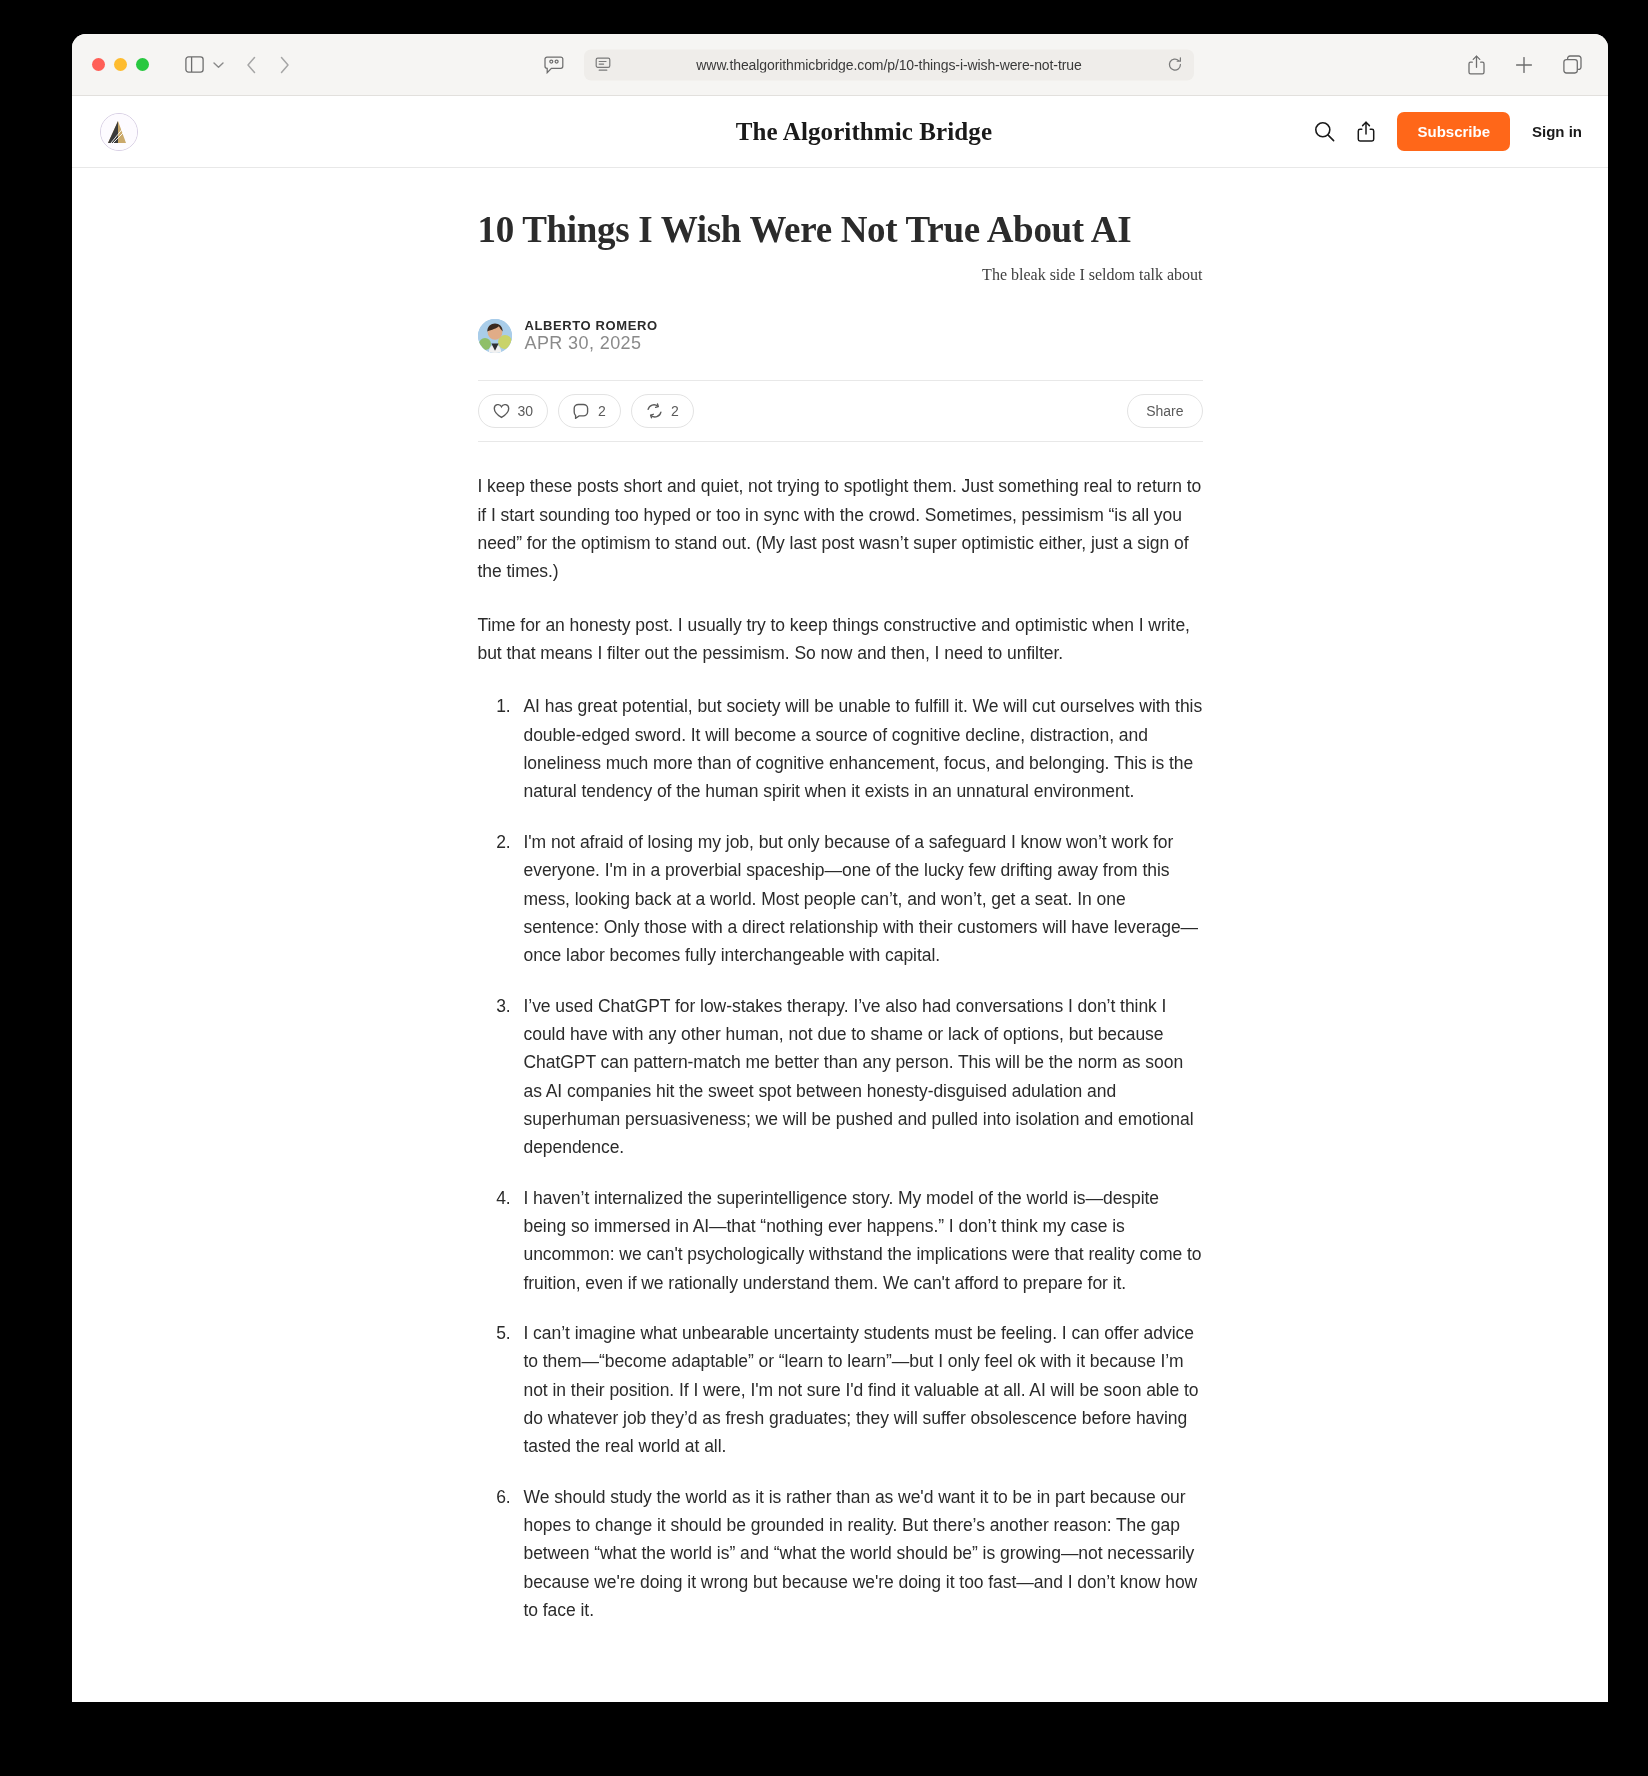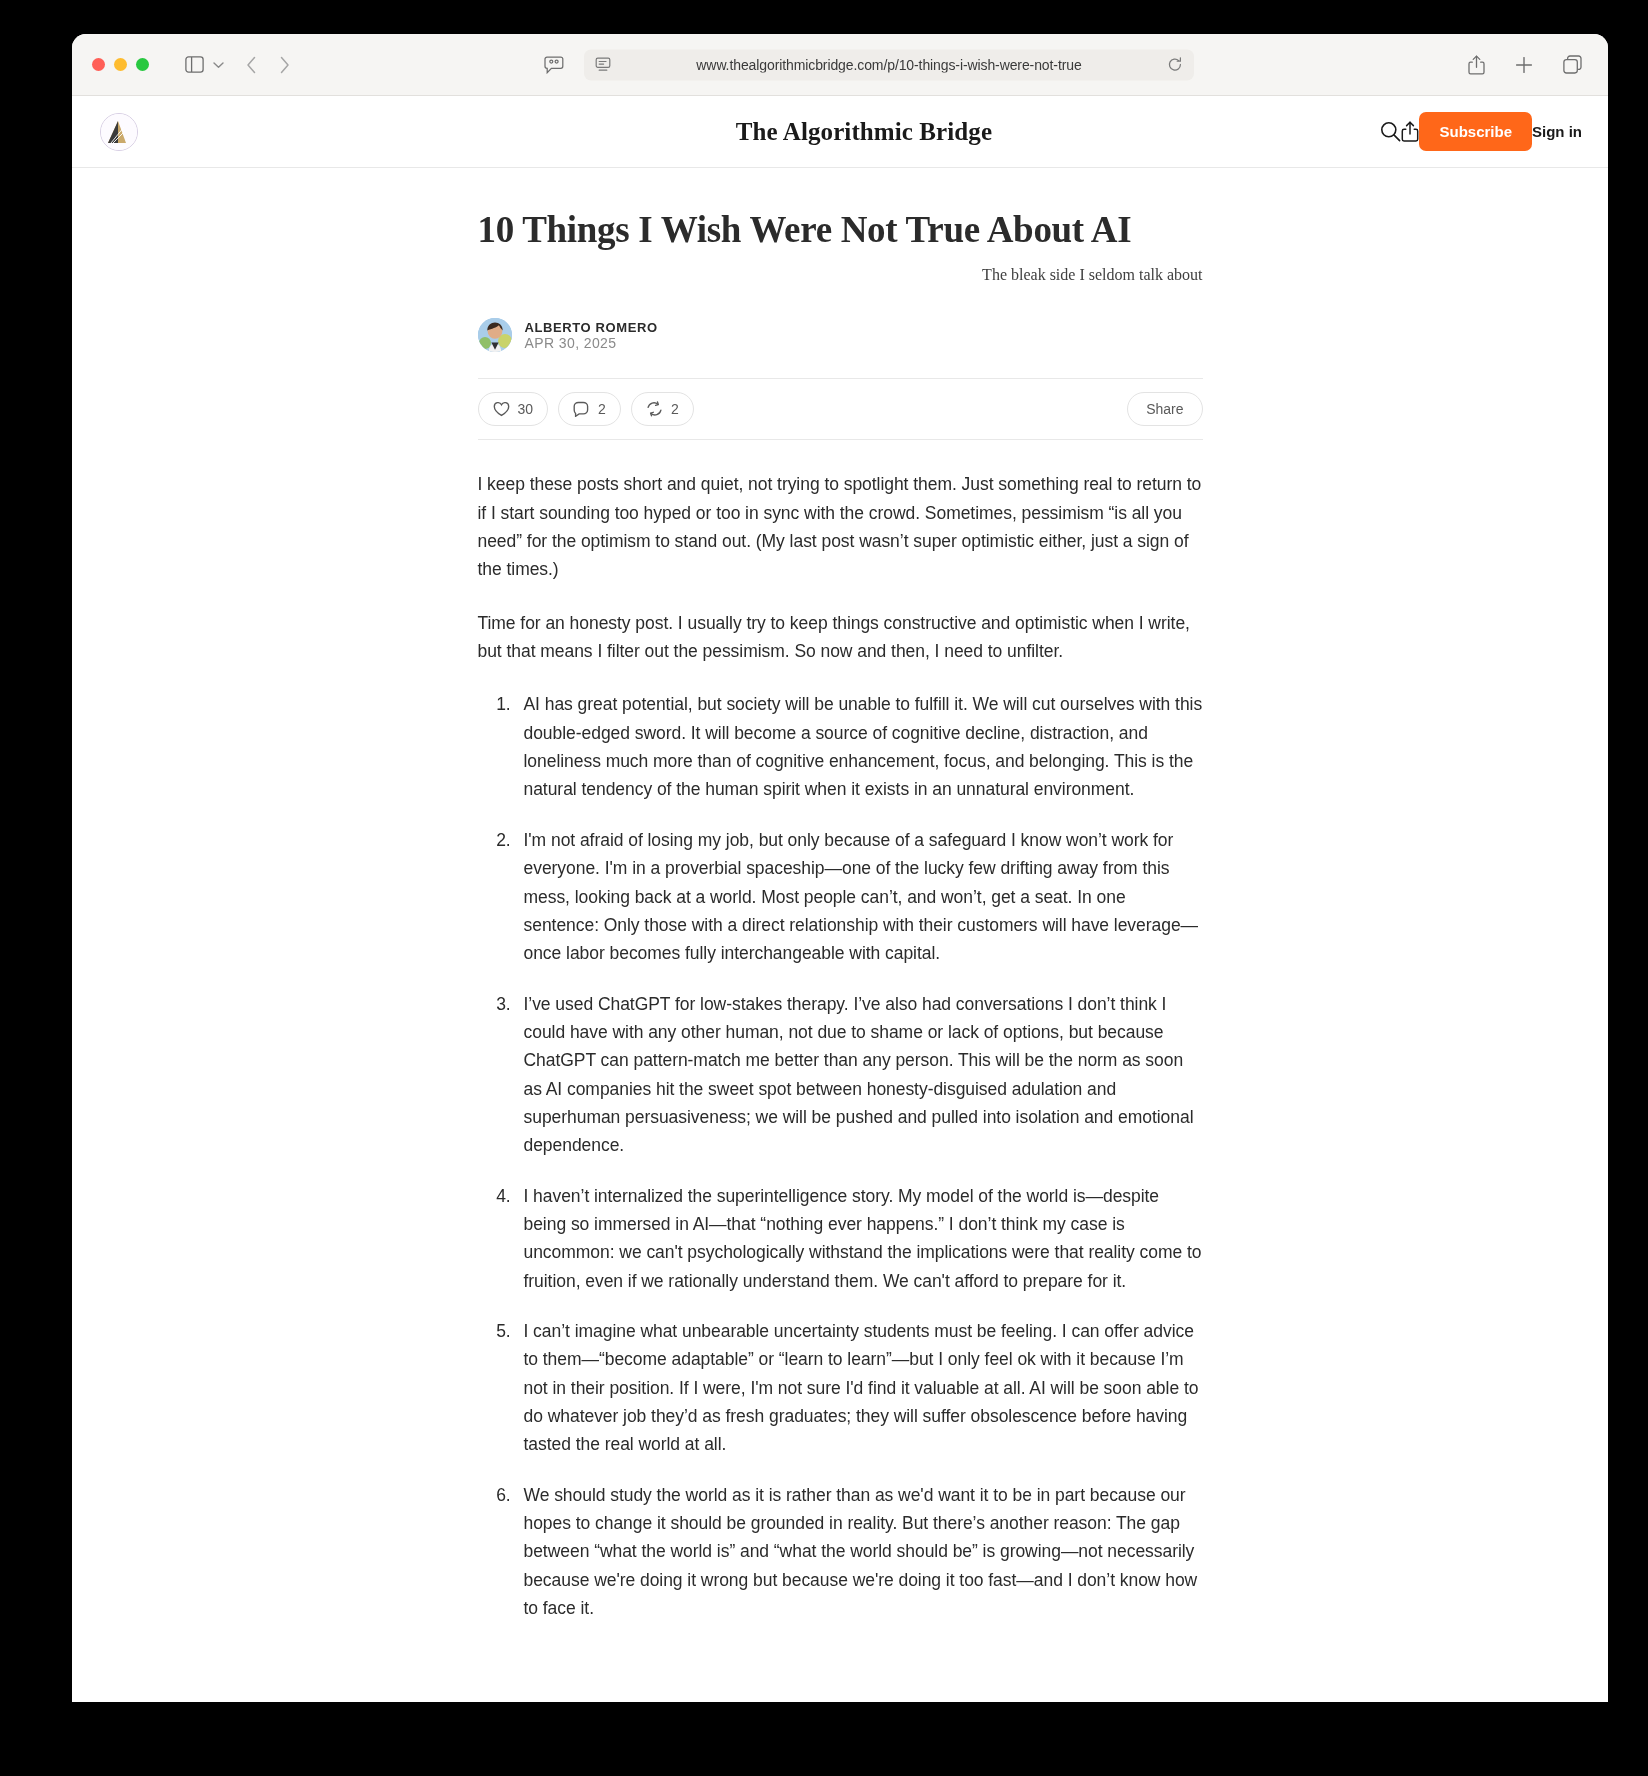--- a/index.html
+++ b/index.html
@@ -118,20 +118,21 @@
     color: #1a1a1a;
     letter-spacing: 0.1px;
     margin-left: 48px;
   }
 
   #header-actions {
     position: absolute;
     right: 26px;
     display: flex;
     align-items: center;
+    gap: 22px;
     justify-content: center;
   }
 
   #subscribe-button {
     background: #FF6719;
     color: #ffffff;
     border: none;
     border-radius: 7px;
     font-family: "Liberation Sans", sans-serif;
     font-size: 15px;
@@ -193,21 +194,21 @@
     flex: none;
   }
 
   #author-name {
     font-size: 13px;
     font-weight: bold;
     letter-spacing: 0.6px;
     color: #2b2b2b;
   }
   #post-date {
-    font-size: 14px;
+    font-size: 18px;
     letter-spacing: 0.4px;
     color: #8a8a8a;
   }
 
   #engagement-bar {
     margin-top: 26px;
     border-top: 1px solid #e8e8e8;
     border-bottom: 1px solid #e8e8e8;
     padding: 13px 0;
     display: flex;

